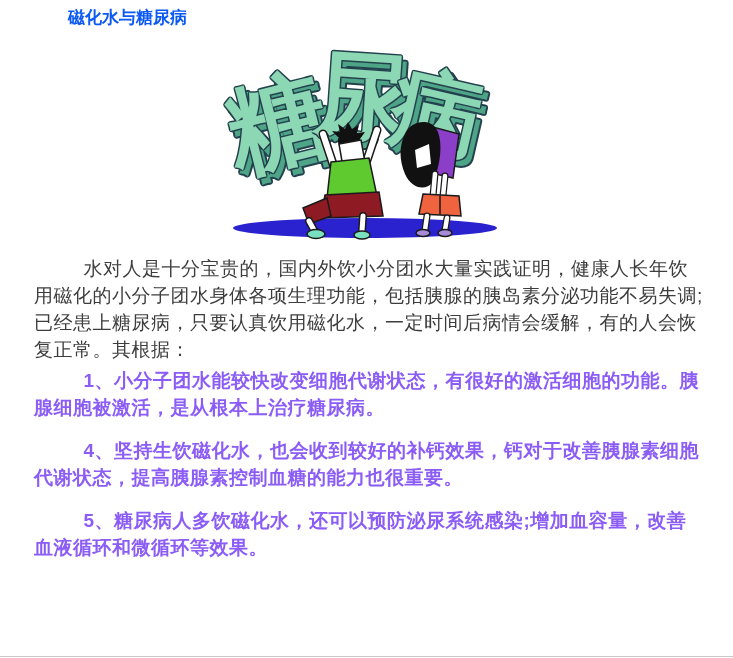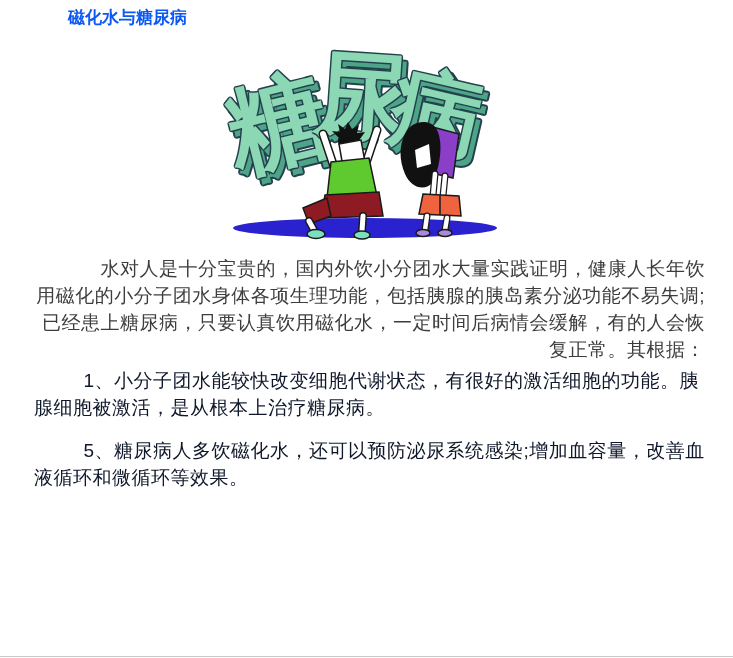--- a/index.html
+++ b/index.html
@@ -29,25 +29,24 @@
     line-height:27px;
     letter-spacing:0.5px;
   }
   .content p{
     margin:0;
     text-indent:2.6em;
   }
   p.intro{
     color:#3d3d3d;
     font-weight:normal;
-    text-align:right;
   }
   p.point{
-    color:#0f172a;
-    font-weight:normal;
+    color:#8b5cf6;
+    font-weight:bold;
     margin-top:16px;
   }
   p.point.first{
     margin-top:4px;
   }
   .divider{
     position:absolute;
     left:0;right:0;bottom:1px;
     height:1px;
     background:#c9c9c9;
@@ -129,18 +128,19 @@
 
         <ellipse cx="236" cy="195" rx="7" ry="3.5" fill="#a78ad8" stroke="#1a1a1a" stroke-width="1.5"></ellipse>
         <ellipse cx="258" cy="195" rx="7" ry="3.5" fill="#a78ad8" stroke="#1a1a1a" stroke-width="1.5"></ellipse>
       </g>
     </svg>
   </div>
 
   <div class="content">
     <p class="intro">水对人是十分宝贵的，国内外饮小分团水大量实践证明，健康人长年饮用磁化的小分子团水身体各项生理功能，包括胰腺的胰岛素分泌功能不易失调;已经患上糖尿病，只要认真饮用磁化水，一定时间后病情会缓解，有的人会恢复正常。其根据：</p>
     <p class="point first">1、小分子团水能较快改变细胞代谢状态，有很好的激活细胞的功能。胰腺细胞被激活，是从根本上治疗糖尿病。</p>
+    <p class="point">4、坚持生饮磁化水，也会收到较好的补钙效果，钙对于改善胰腺素细胞代谢状态，提高胰腺素控制血糖的能力也很重要。</p>
     <p class="point">5、糖尿病人多饮磁化水，还可以预防泌尿系统感染;增加血容量，改善血液循环和微循环等效果。</p>
   </div>
 
   <div class="divider"></div>
 
 </div>
 
 </body></html>

